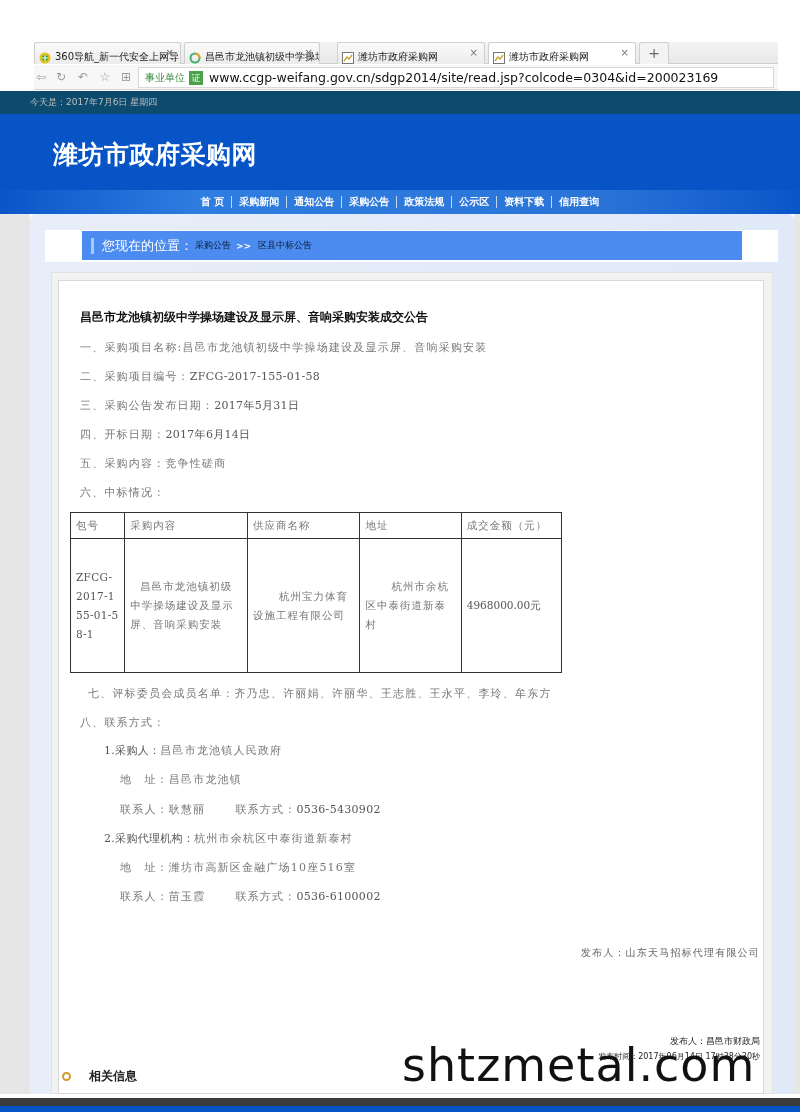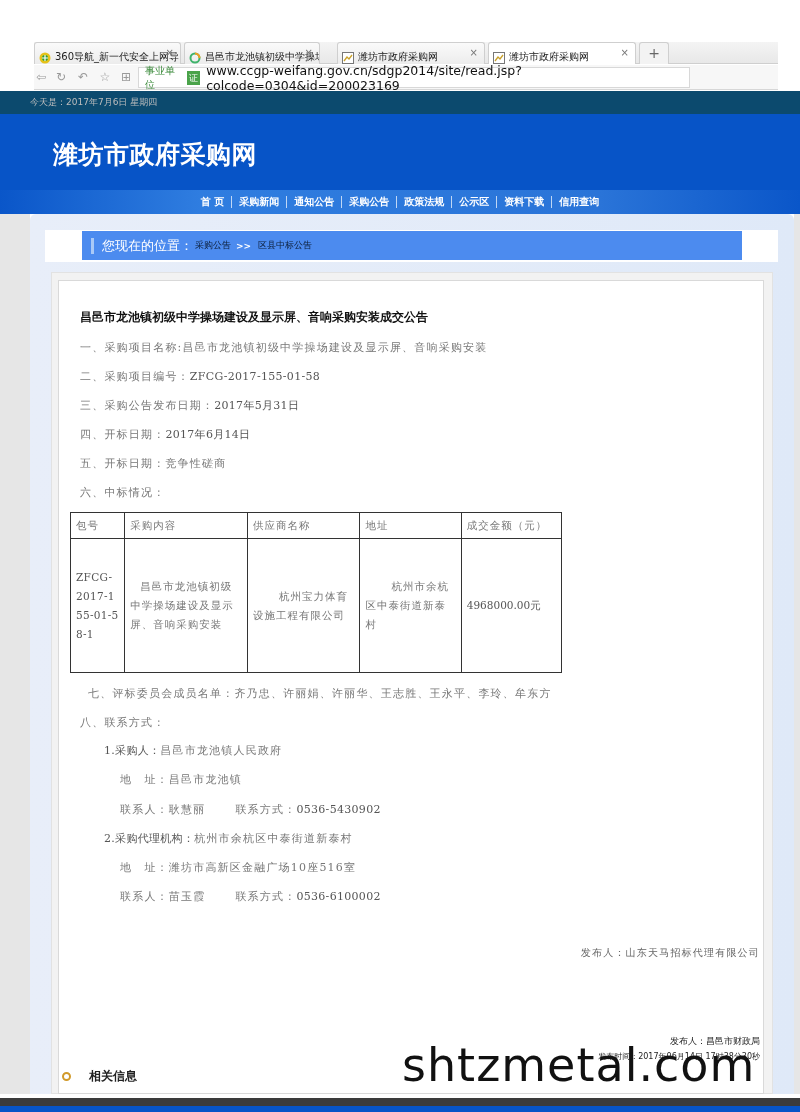--- a/index.html
+++ b/index.html
@@ -8,21 +8,21 @@
   
   .chrome-top { position: absolute; left: 0; top: 0; width: 800px; height: 42px; background: #fff; }
   .tabbar { position: absolute; left: 34px; top: 42px; width: 744px; height: 22px; background: linear-gradient(#f4f4f4, #e8e8e8); border-bottom: 1px solid #cfcfcf; }
   .tab { position: absolute; top: 0; height: 22px; border: 1px solid #cfcfcf; border-bottom: none; border-radius: 3px 3px 0 0; background: linear-gradient(#fafafa, #ececec); font-size: 10px; color: #222; display: flex; align-items: flex-end; padding-left: 4px; white-space: nowrap; overflow: hidden; }
   .tab.active { background: #fff; }
   .tab .ticon { width: 12px; height: 12px; margin-right: 4px; flex-shrink: 0; display: inline-block; }
   .tab .tclose { position: absolute; right: 6px; top: 4px; font-size: 10px; color: #777; }
   .newtab { position: absolute; top: 0; height: 22px; width: 30px; border: 1px solid #cfcfcf; border-bottom: none; border-radius: 3px 3px 0 0; background: #f3f3f3; font-size: 14px; color: #666; text-align: center; line-height: 20px; }
   .addrbar { position: absolute; left: 34px; top: 65px; width: 744px; height: 25px; background: #f7f7f7; border-bottom: 1px solid #d7d7d7; }
   .navbtn { position: absolute; top: 5px; width: 14px; height: 14px; color: #999; font-size: 12px; text-align: center; line-height: 14px; }
-  .urlbox { position: absolute; left: 104px; top: 2px; width: 552px; height: 21px; background: #fff; border: 1px solid #d8d8d8; display: flex; align-items: center; font-size: 12.5px; color: #111; }
+  .urlbox { position: absolute; left: 104px; top: 2px; width: 636px; height: 21px; background: #fff; border: 1px solid #d8d8d8; display: flex; align-items: center; font-size: 12.5px; color: #111; }
   .badge-cert { font-size: 10px; color: #3a8a3a; margin: 0 4px 0 6px; }
   .badge-zheng { background: #4aa34a; color: #fff; font-size: 9px; width: 14px; height: 14px; text-align: center; line-height: 14px; margin-right: 6px; }
 
   
   .datebar { position: absolute; left: 0; top: 91px; width: 800px; height: 23px; background: #0c4a6e; color: #bdbdbd; font-size: 9px; line-height: 23px; padding-left: 30px; }
   .header { position: absolute; left: 0; top: 114px; width: 800px; height: 82px; background: #0754c7; }
   .site-title { position: absolute; left: 53px; top: 24px; color: #fff; font-size: 25px; font-weight: bold; letter-spacing: 0.5px; font-family: "DejaVu Sans", sans-serif; }
   .mainnav { position: absolute; left: 0; top: 190px; width: 800px; height: 24px; background: linear-gradient(90deg, #0a56c9 0%, #2f7de0 25%, #2a74d8 75%, #0a56c9 100%); display: flex; justify-content: center; align-items: center; }
   .mainnav .nav-item { color: #fff; font-size: 10px; font-weight: bold; padding: 0 7px; }
   .mainnav .sep { width: 1px; height: 12px; background: rgba(255,255,255,0.7); }
@@ -162,21 +162,21 @@
 
 <div class="doc-shell"></div>
 <div class="doc"></div>
 
 <div class="doc-title">昌邑市龙池镇初级中学操场建设及显示屏、音响采购安装成交公告</div>
 
 <div class="line" style="left:80px;top:340px;"><span>一、采购项目名称:</span><span>昌邑市龙池镇初级中学操场建设及显示屏、音响采购安装</span></div>
 <div class="line" style="left:80px;top:369px;"><span>二、采购项目编号：</span><span class="val">ZFCG-2017-155-01-58</span></div>
 <div class="line" style="left:80px;top:398px;"><span>三、采购公告发布日期：</span><span class="val">2017年5月31日</span></div>
 <div class="line" style="left:80px;top:427px;"><span>四、开标日期：</span><span class="val">2017年6月14日</span></div>
-<div class="line" style="left:80px;top:456px;"><span>五、开标日期：</span><span>竞争性磋商</span></div>
+<div class="line" style="left:80px;top:456px;"><span>五、采购内容：</span><span>竞争性磋商</span></div>
 <div class="line" style="left:80px;top:485px;"><span>六、中标情况：</span></div>
 
 <table class="result">
   <tbody>
       <tr class="head">
     <td style="width:53px;">包号</td>
     <td style="width:120px;">采购内容</td>
     <td style="width:110px;">供应商名称</td>
     <td style="width:99px;">地址</td>
     <td style="width:98px;">成交金额（元）</td>

